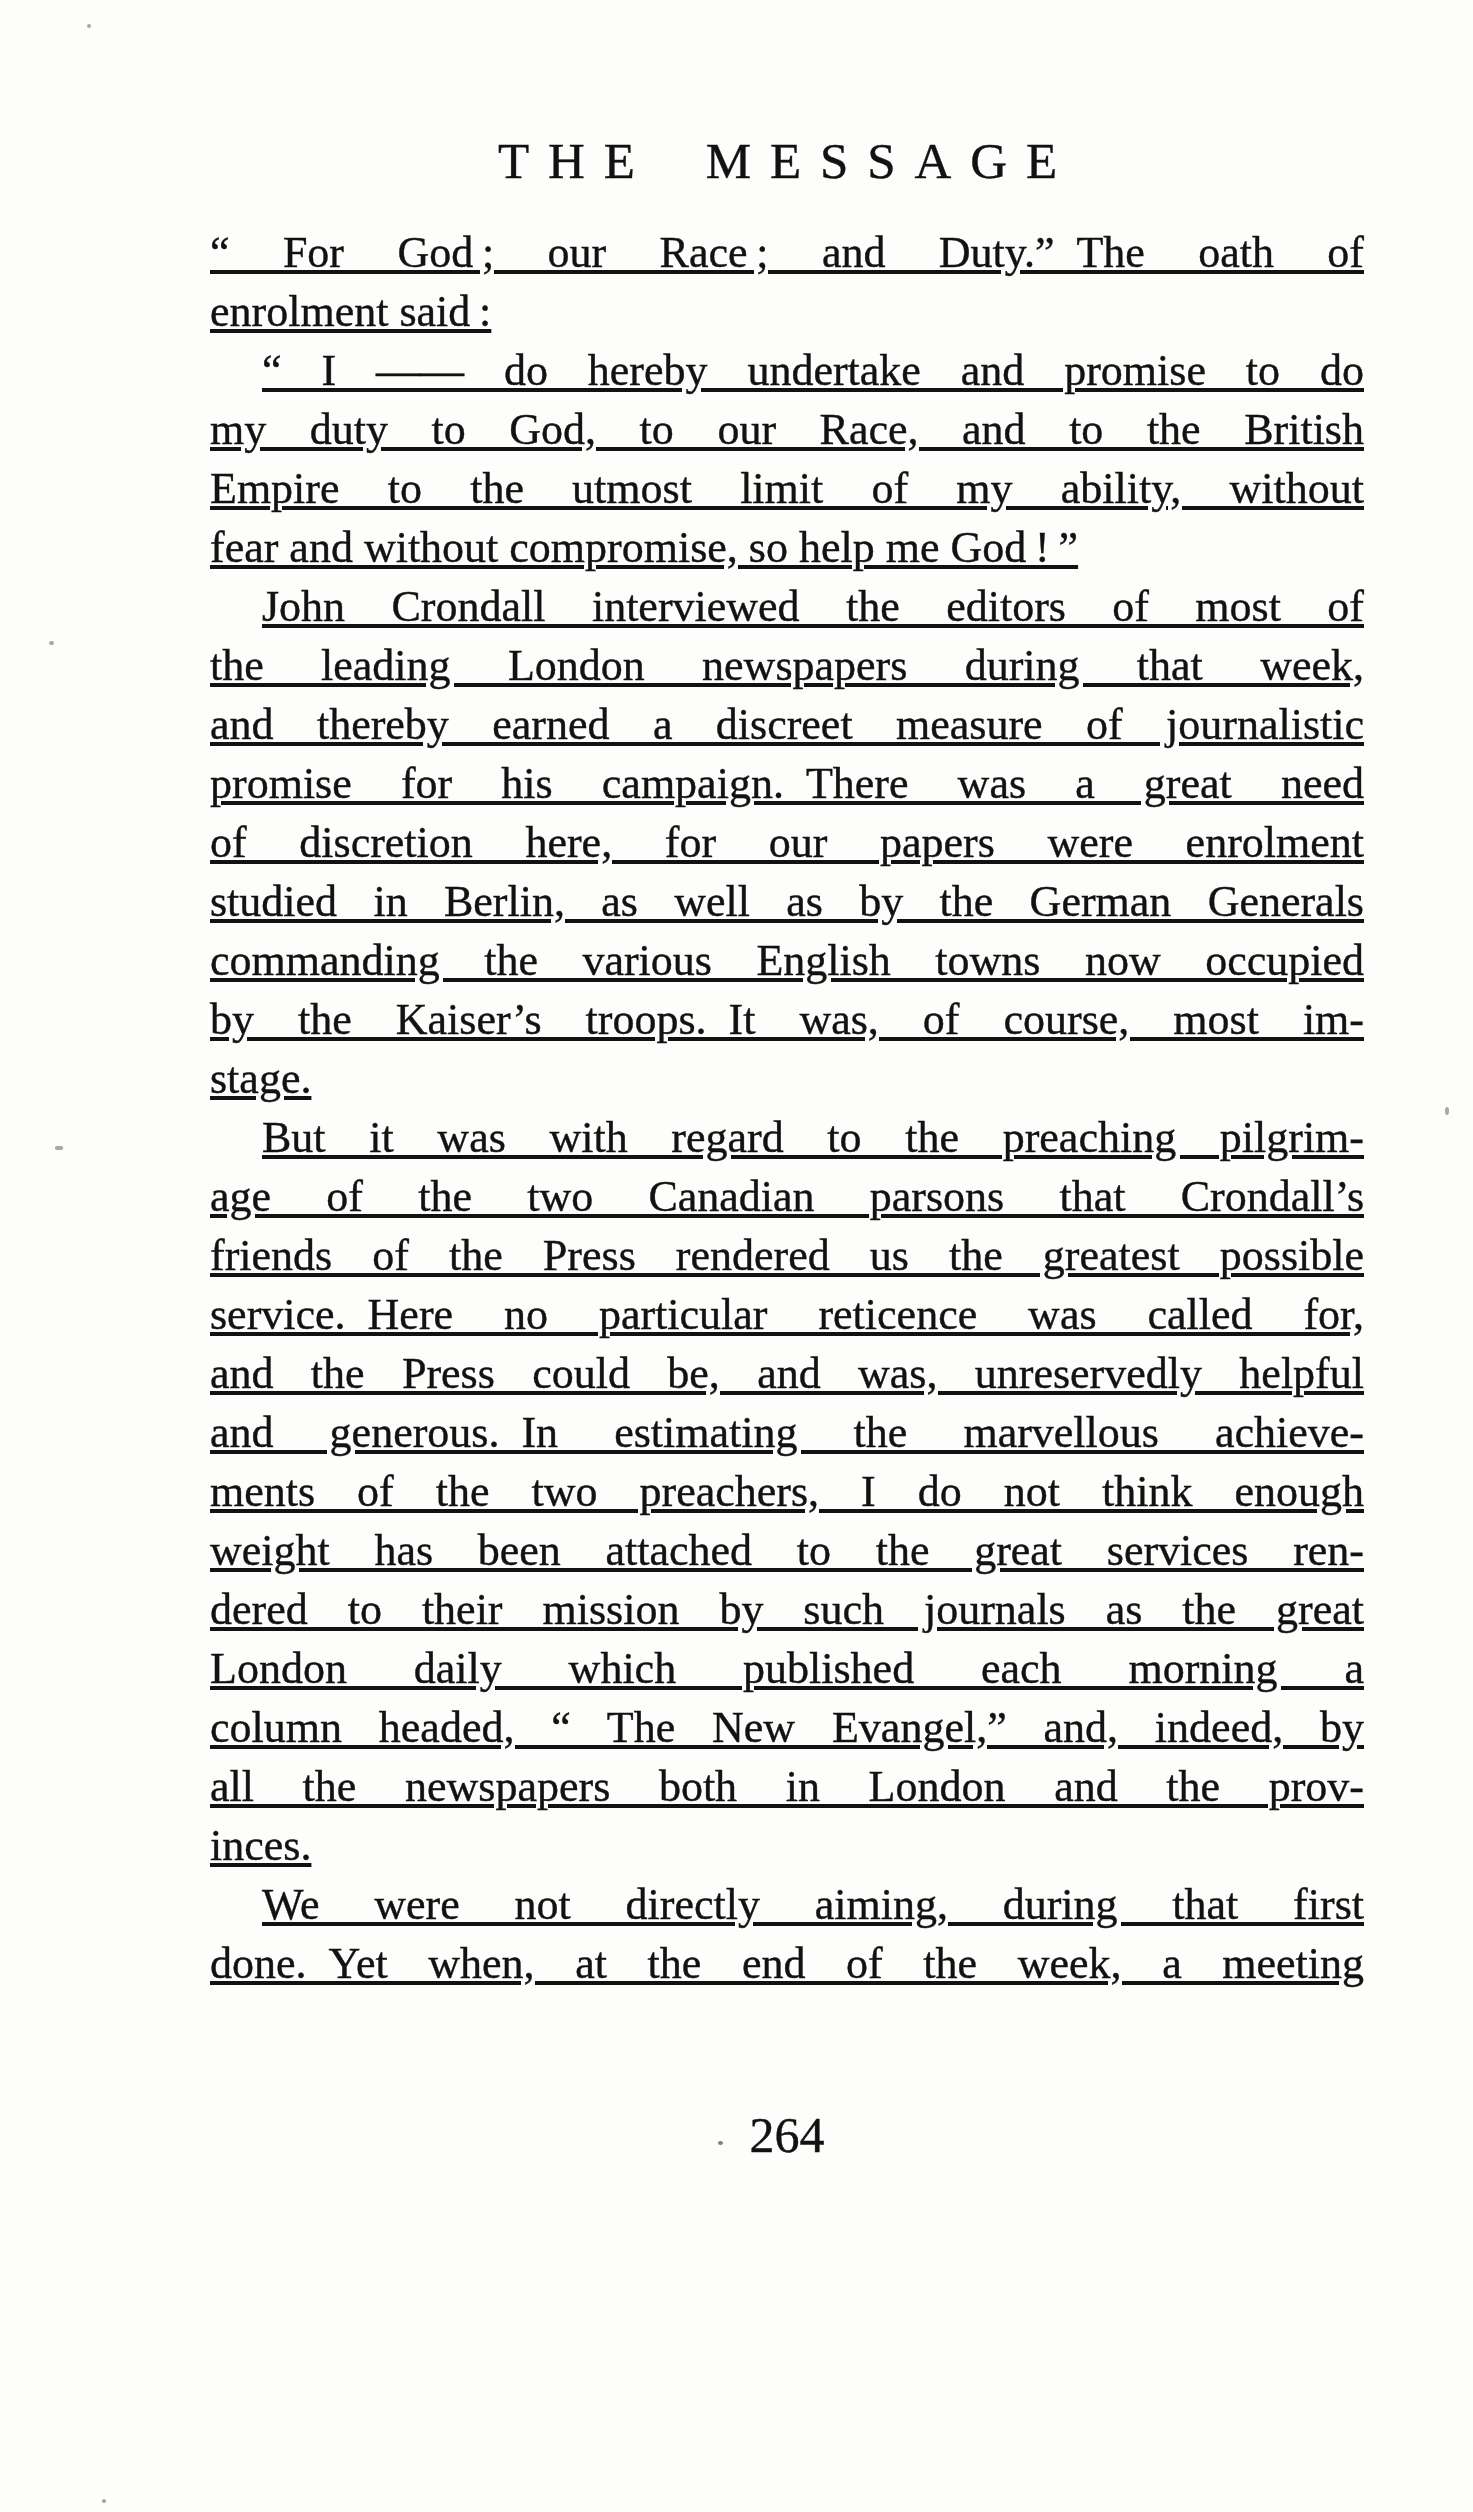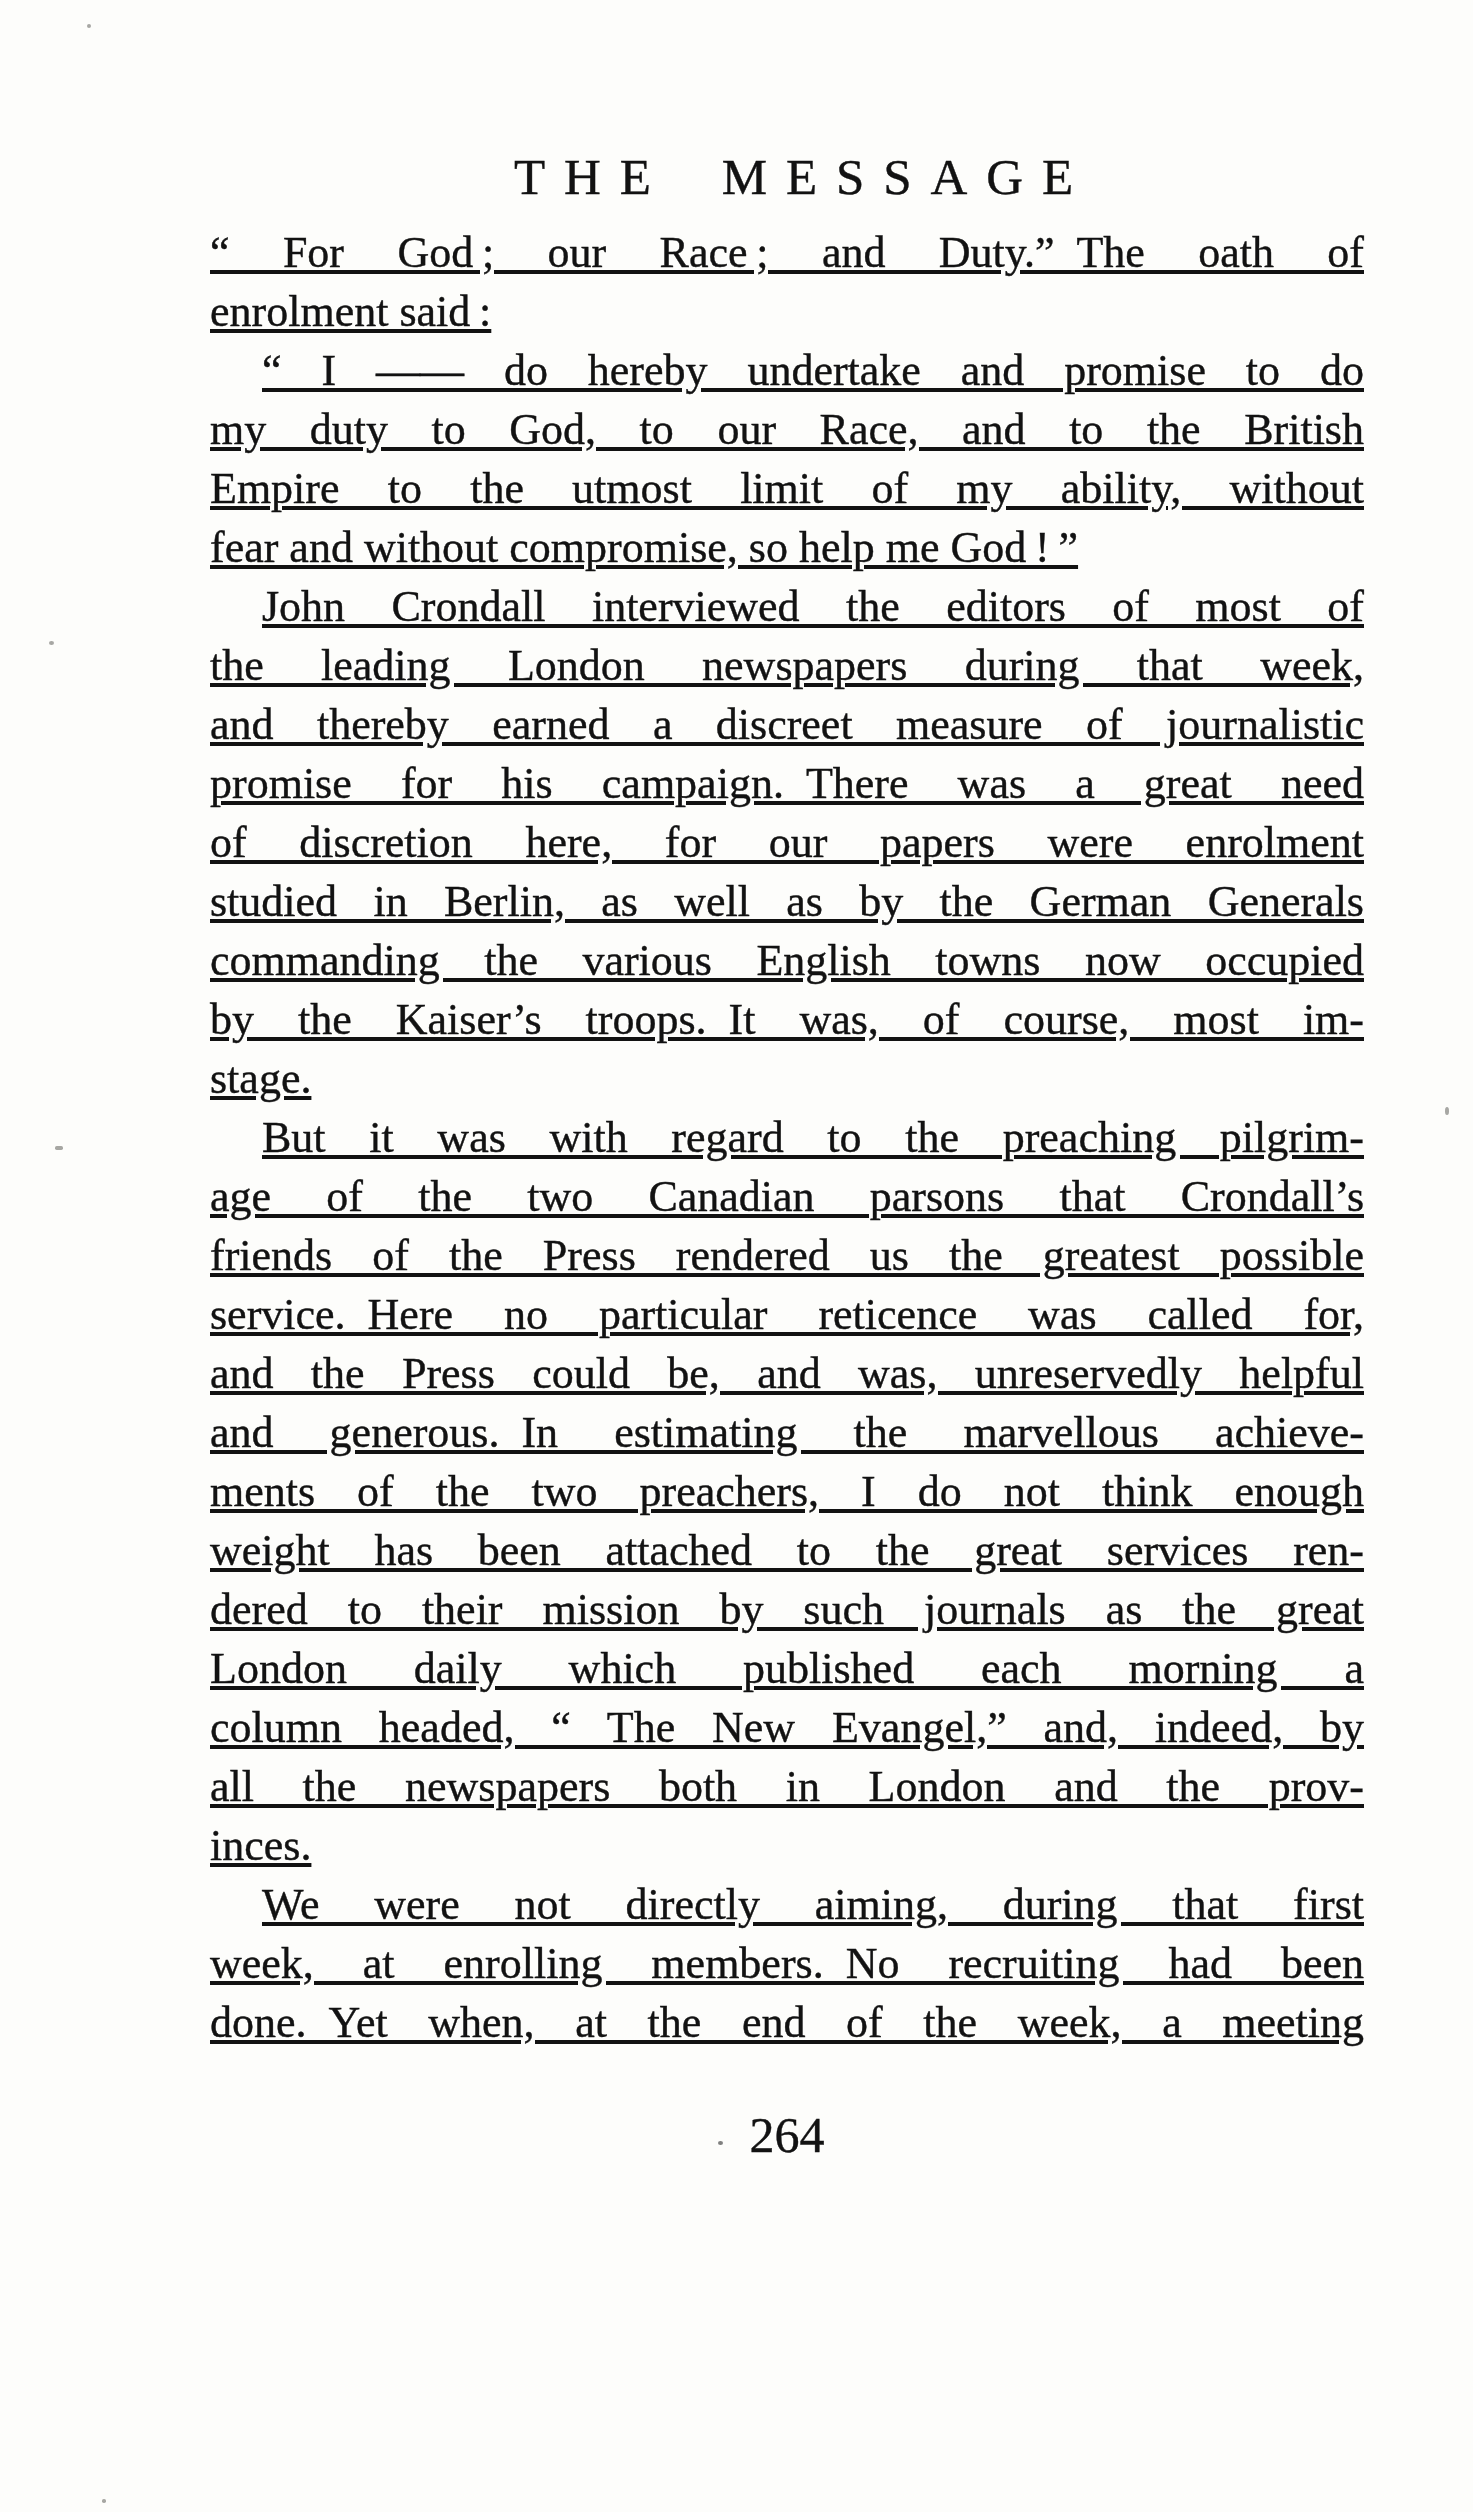--- a/index.html
+++ b/index.html
@@ -6,21 +6,21 @@
   .page{
     position:relative;
     width:1473px;height:2512px;
     background:var(--paper,#fdfdfb);
     color:var(--ink,#121212);
     font-family:"Liberation Serif","DejaVu Serif",serif;
     overflow:hidden;
     -webkit-text-stroke:0.4px var(--ink,#121212);
   }
   .title{
-    position:absolute;left:210px;top:136px;width:1154px;margin:16px;
+    position:absolute;left:210px;top:136px;width:1154px;margin:0;
     font-size:51px;line-height:51px;font-weight:normal;
     letter-spacing:0.37em;word-spacing:0.40em;
     text-align:center;white-space:nowrap;
   }
   .text-block{
     position:absolute;left:210px;top:223px;width:1154px;
     font-size:44px;line-height:59px;text-decoration:underline;
   }
   .line{text-align:justify;text-align-last:justify;}
   .line.last{text-align-last:left;}
@@ -66,21 +66,20 @@
       <div class="line">and the Press could be, and was, unreservedly helpful</div>
       <div class="line">and generous. In estimating the marvellous achieve-</div>
       <div class="line">ments of the two preachers, I do not think enough</div>
       <div class="line">weight has been attached to the great services ren-</div>
       <div class="line">dered to their mission by such journals as the great</div>
       <div class="line">London daily which published each morning a</div>
       <div class="line">column headed, “ The New Evangel,” and, indeed, by</div>
       <div class="line">all the newspapers both in London and the prov-</div>
       <div class="line last">inces.</div>
       <div class="line indent">We were not directly aiming, during that first</div>
-      <div class="line">week, at enrolling members. No recruiting had been</div>
       <div class="line">done. Yet when, at the end of the week, a meeting</div>
     </div>
 
   <div class="page-number">264</div>
 
   <span class="speck s1"></span>
   <span class="speck s2"></span>
   <span class="speck s3"></span>
   <span class="speck s4"></span>
   <span class="speck s5"></span>

